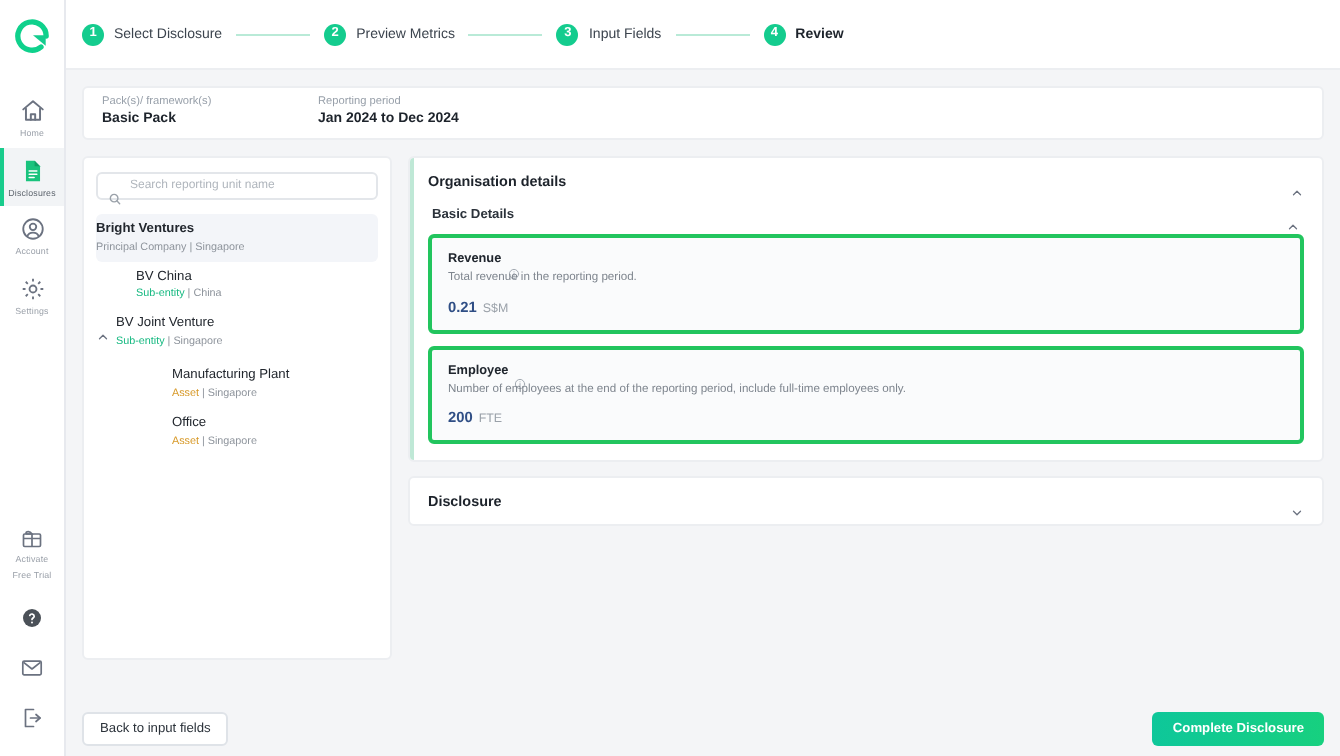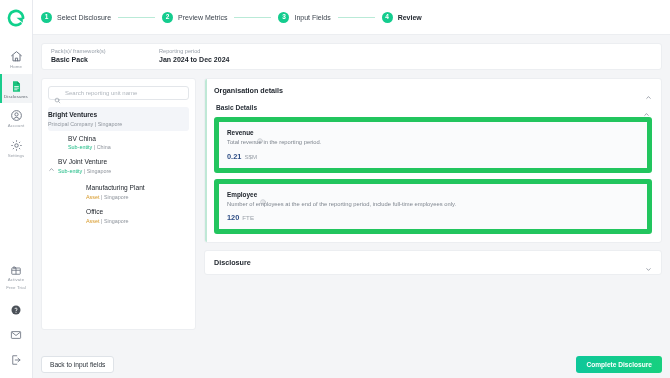--- a/index.html
+++ b/index.html
@@ -116,21 +116,21 @@
   .chev { width: 7px; height: 7px; }
   .card-body { padding: 0 9px 8px 9px; }
 
   .sub-head {
     display: flex; align-items: center; justify-content: space-between;
     padding: 2px 2px 6px 2px; cursor: pointer;
   }
   .sub-title { font-size: 6.6px; font-weight: bold; color: #2b323a; }
 
   .metric {
-    background: #fafbfc; border: 5px solid #22c55e; border-radius: 3px;
+    background: #fafbfc; border: 2px solid #22c55e; border-radius: 3px;
     padding: 7px 8px; margin-bottom: 6px;
   }
   .metric:last-child { margin-bottom: 0; }
   .metric-top { display: flex; align-items: center; gap: 3px; }
   .metric-name { font-size: 6.4px; font-weight: bold; color: #20262e; }
   .info-ico { width: 6px; height: 6px; }
   .metric-desc { font-size: 5.8px; color: #7e858e; margin-top: 2px; line-height: 1.5; }
   .metric-val { margin-top: 5px; display: flex; align-items: baseline; gap: 3px; }
   .metric-num { font-size: 7.4px; font-weight: bold; color: #2f4e85; }
   .metric-unit { font-size: 6.2px; color: #9aa1a9; }
@@ -403,21 +403,21 @@
                   <span class="info-ico">
                     <svg viewBox="0 0 24 24" width="6" height="6" fill="none" stroke="#a4abb3" stroke-width="2" stroke-linecap="round">
                       <circle cx="12" cy="12" r="9.2"></circle>
                         <path d="M12 11.2v5.4"></path>
                         <path d="M12 7.6v.1"></path>
                     </svg>
                   </span>
                 </div>
                 <div class="metric-desc">Number of employees at the end of the reporting period, include full-time employees only.</div>
                 <div class="metric-val">
-                  <span class="metric-num">120</span>
+                  <span class="metric-num">200</span>
                   <span class="metric-unit">FTE</span>
                 </div>
               </div>
             </div>
           </div>
 
           <div class="card">
             <div class="card-head">
               <span class="card-title">Disclosure</span>
               <span class="chev">

